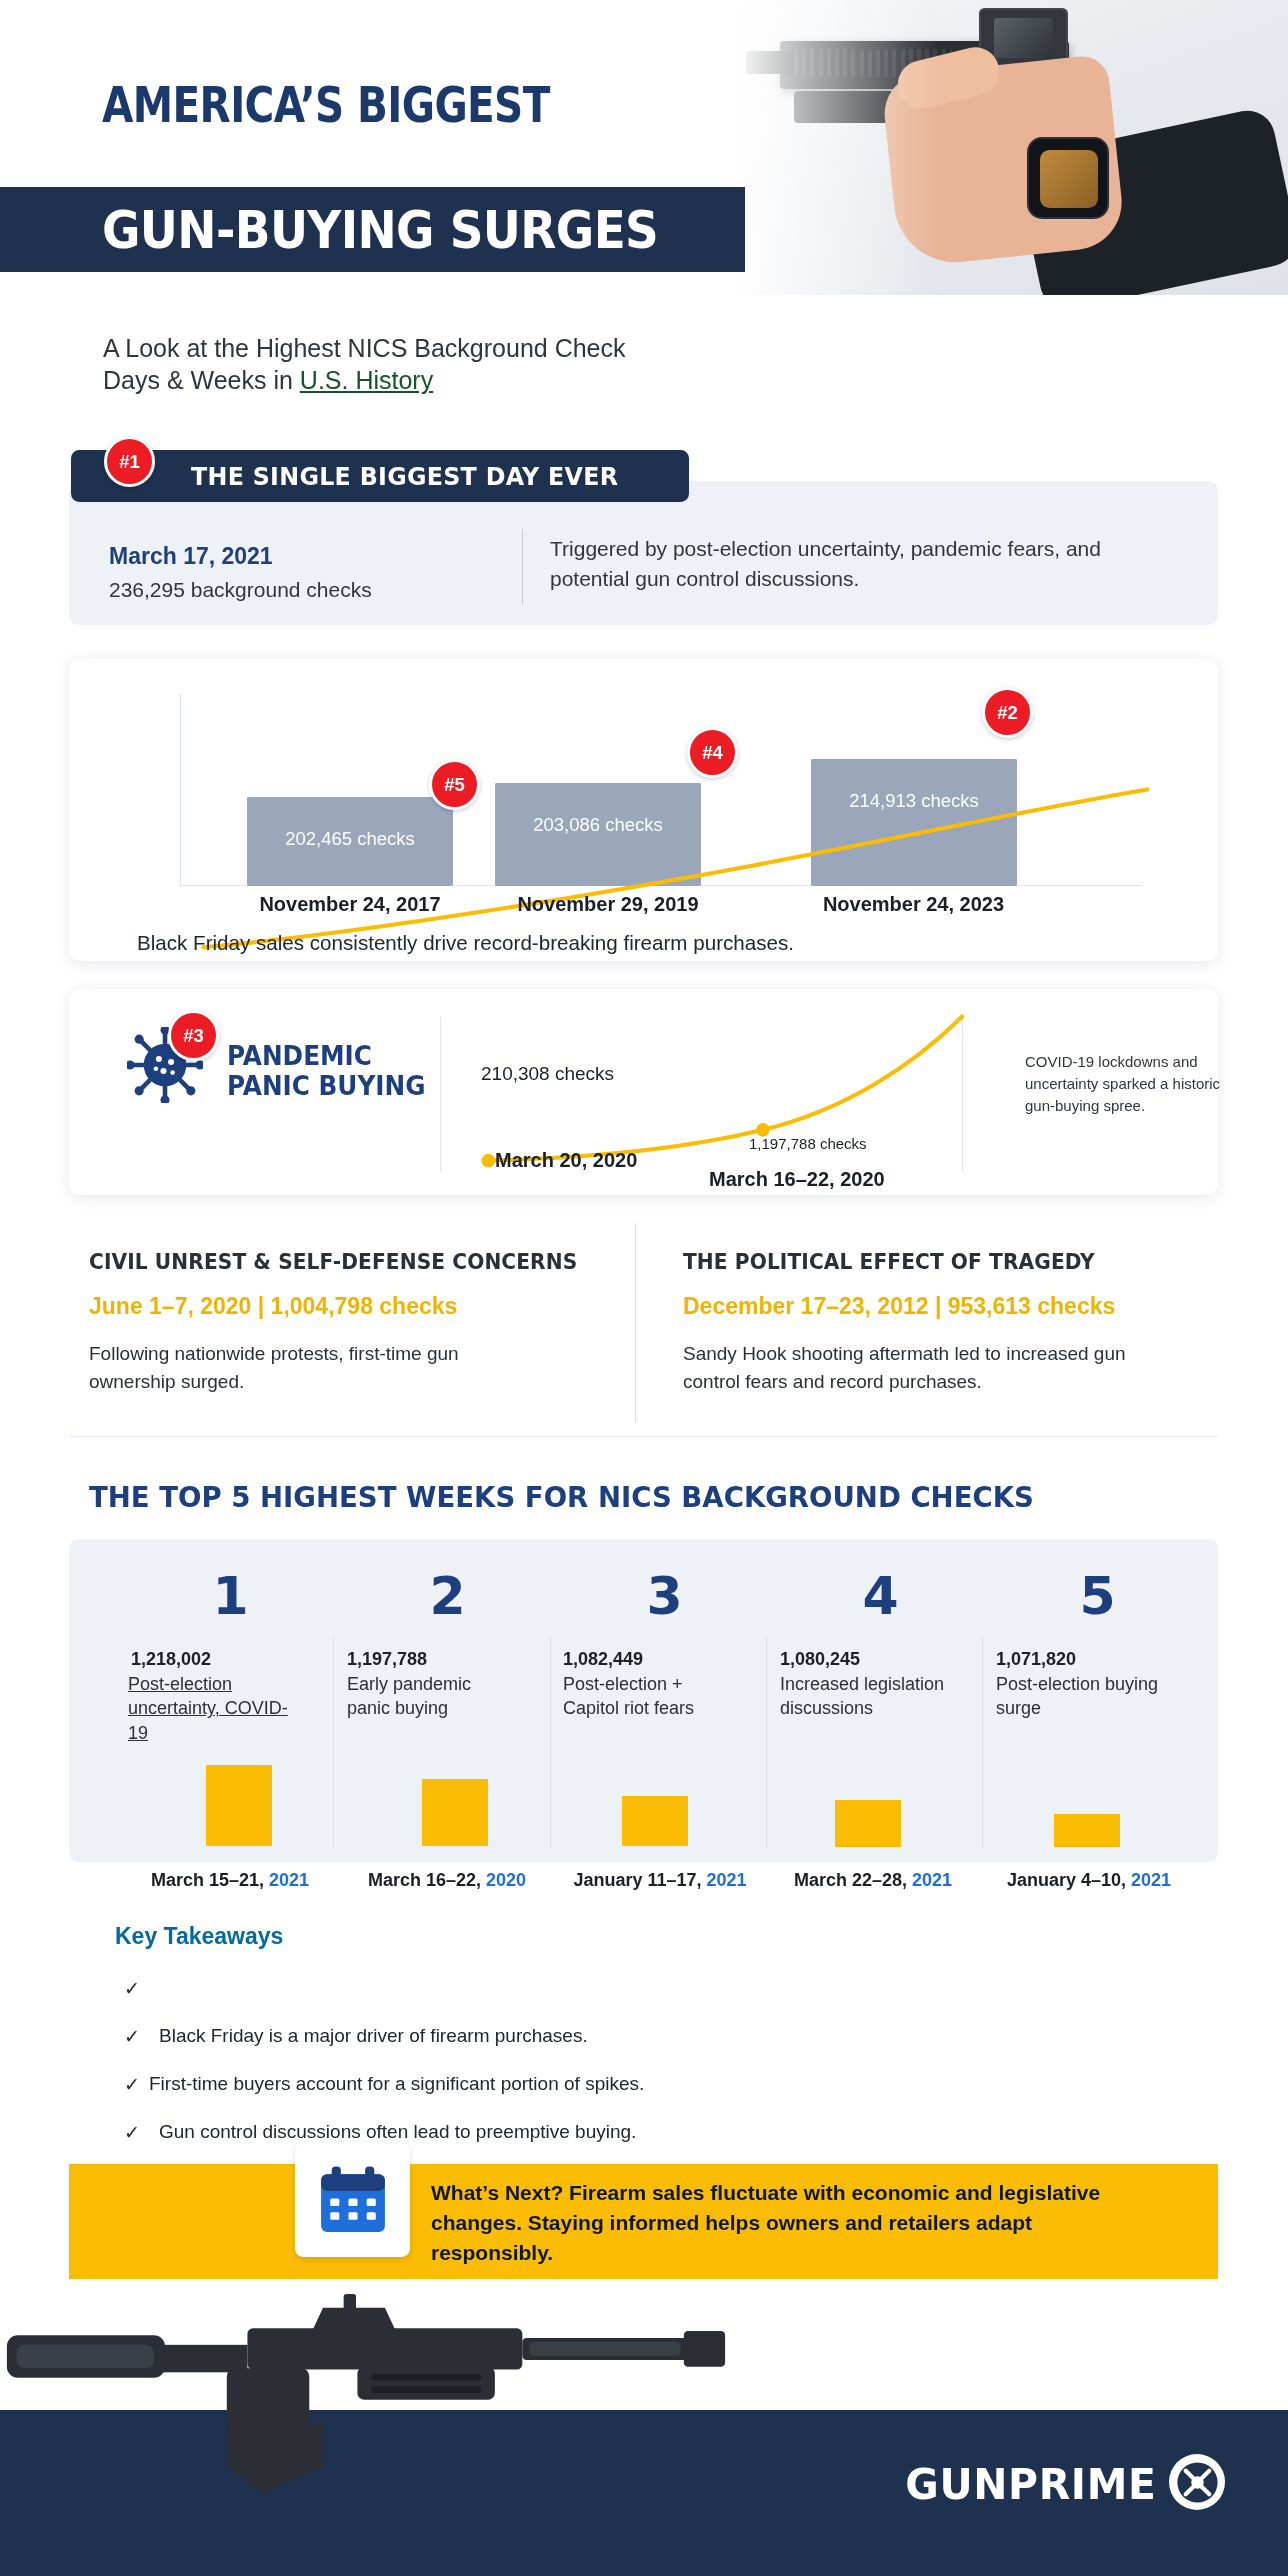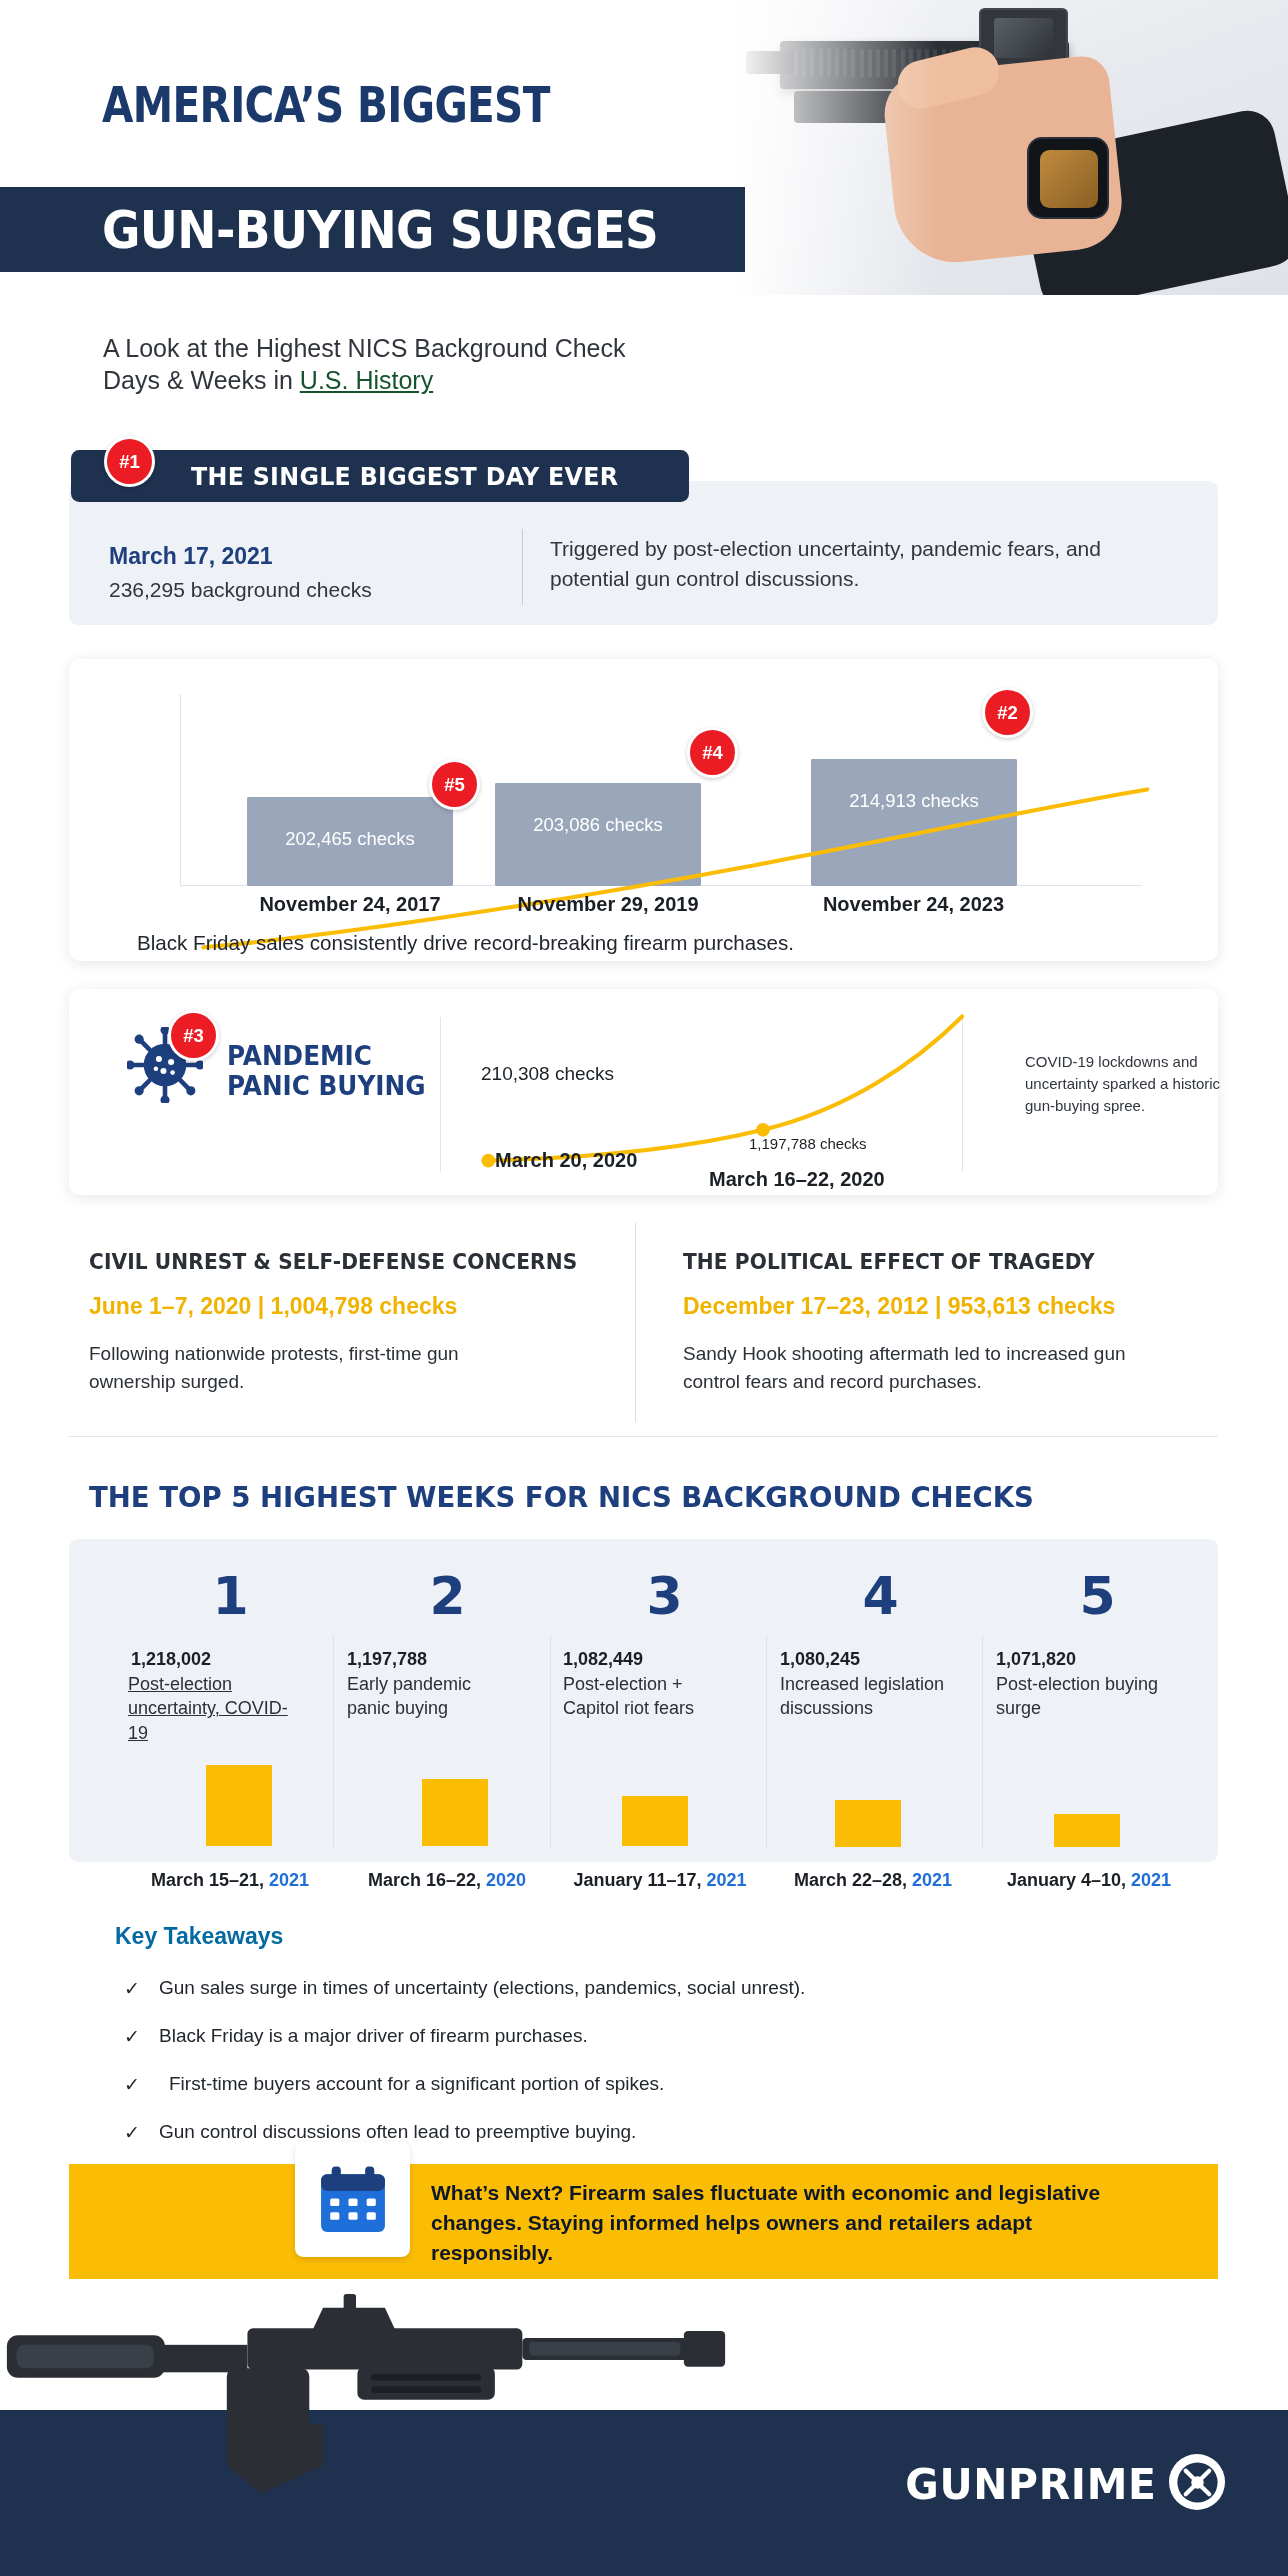--- a/index.html
+++ b/index.html
@@ -502,25 +502,24 @@
   <div class="t5-bar" style="left:1054px; top:1814px; width:66px; height:33px;"></div>
 
   <div class="t5-date" style="left:113px;"><span>March 15–21, </span><span class="yr">2021</span></div>
   <div class="t5-date" style="left:330px;"><span>March 16–22, </span><span class="yr">2020</span></div>
   <div class="t5-date" style="left:543px;"><span>January 11–17, </span><span class="yr">2021</span></div>
   <div class="t5-date" style="left:756px;"><span>March 22–28, </span><span class="yr">2021</span></div>
   <div class="t5-date" style="left:972px;"><span>January 4–10, </span><span class="yr">2021</span></div>
 
   <div class="kt-title">Key Takeaways</div>
   <div class="kt-check" style="left:124px; top:1977px;">✓</div>
-  <div class="kt-item" style="left:159px; top:1977px;">Gun sales surge in times of uncertainty (elections, pandemics, social unrest).</div>
   <div class="kt-check" style="left:124px; top:2025px;">✓</div>
   <div class="kt-item" style="left:159px; top:2025px;">Black Friday is a major driver of firearm purchases.</div>
   <div class="kt-check" style="left:124px; top:2073px;">✓</div>
-  <div class="kt-item" style="left:169px; top:2073px;text-align:center;">First-time buyers account for a significant portion of spikes.</div>
+  <div class="kt-item" style="left:149px; top:2073px;text-align:center;">First-time buyers account for a significant portion of spikes.</div>
   <div class="kt-check" style="left:124px; top:2121px;">✓</div>
   <div class="kt-item" style="left:159px; top:2121px;">Gun control discussions often lead to preemptive buying.</div>
 
   <div class="cta"></div>
   <div class="cta-icon-box">
     <svg width="76" height="76" viewBox="0 0 100 100" style="margin:20px;">
       <rect x="8" y="16" width="84" height="76" rx="8" fill="#1e6fd9"></rect>
       <rect x="8" y="16" width="84" height="22" rx="8" fill="#1e3f7d"></rect>
       <rect x="22" y="6" width="12" height="22" rx="5" fill="#1e3f7d"></rect>
       <rect x="66" y="6" width="12" height="22" rx="5" fill="#1e3f7d"></rect>

